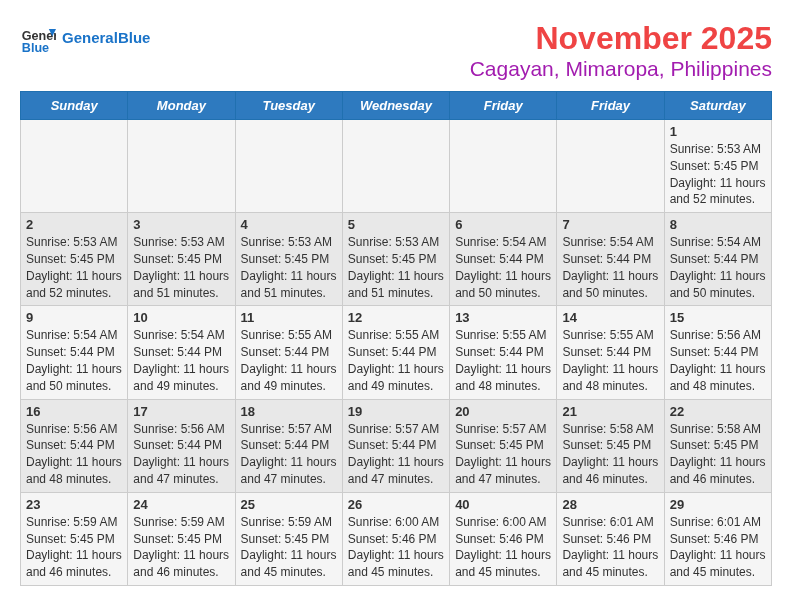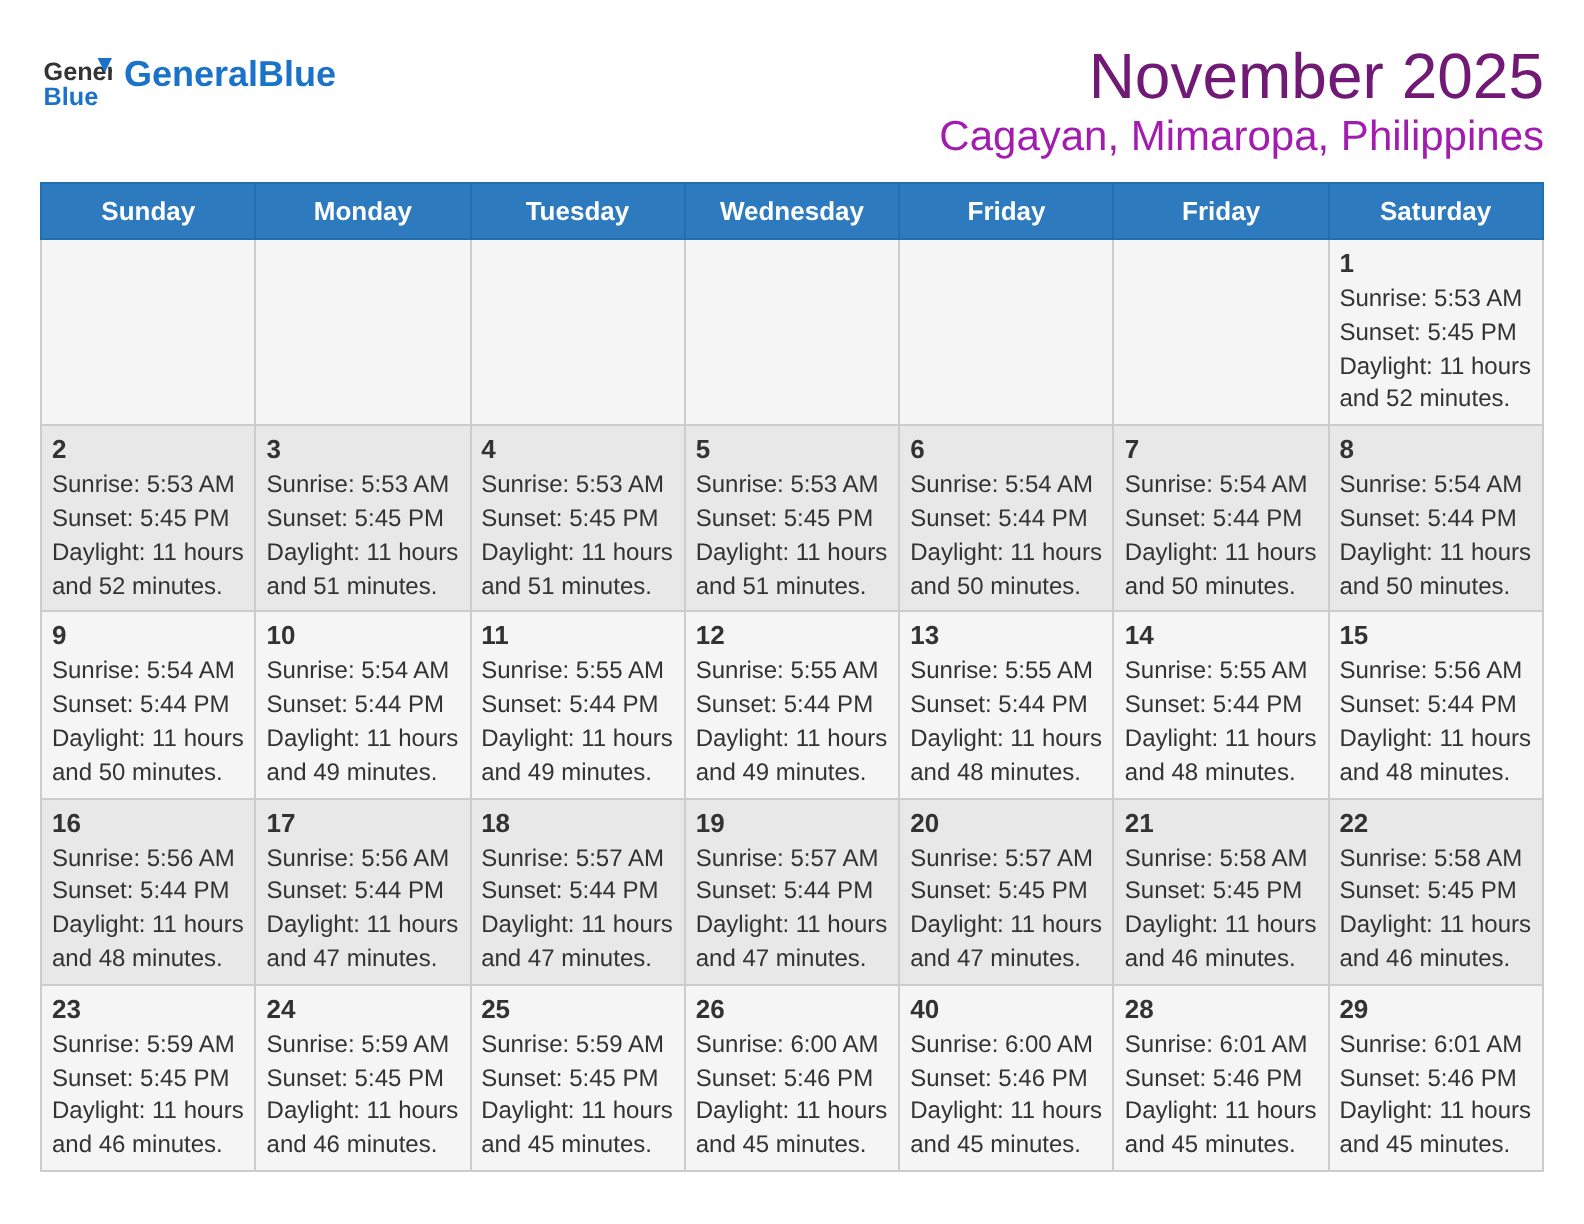--- a/index.html
+++ b/index.html
@@ -15,56 +15,57 @@
       justify-content: space-between;
       align-items: flex-start;
       margin-bottom: 10px;
     }
     .logo {
       display: flex;
       align-items: center;
       gap: 6px;
     }
     .logo-text {
-      font-size: 18px;
+      font-size: 15px;
       font-weight: bold;
       color: #333;
       line-height: 1.1;
     }
     .logo-text span {
       color: #1a73c8;
     }
     .logo-icon {
       width: 36px;
       height: 36px;
     }
     .title-section {
       text-align: right;
     }
     .month-title {
       font-size: 32px;
-      font-weight: normal;
-      color: #701a75;
+      font-weight: bold;
+      color: #ef4444;
     }
     .location {
       font-size: 21px;
       color: #a21caf;
     }
     table {
       width: 100%;
       border-collapse: collapse;
       border: 1px solid #ccc;
     }
     thead tr th {
       background-color: #2e7abf;
       color: #fff;
       font-size: 13px;
       font-weight: bold;
       padding: 6px 4px;
       border: 1px solid #2070b0;
+      font-style: italic;
     }
     tbody tr td {
       vertical-align: top;
       border: 1px solid #ccc;
       padding: 4px 5px;
       font-size: 10.5px;
       color: #333;
       width: calc(100% / 7);
       min-height: 70px;
       background: #fff;

